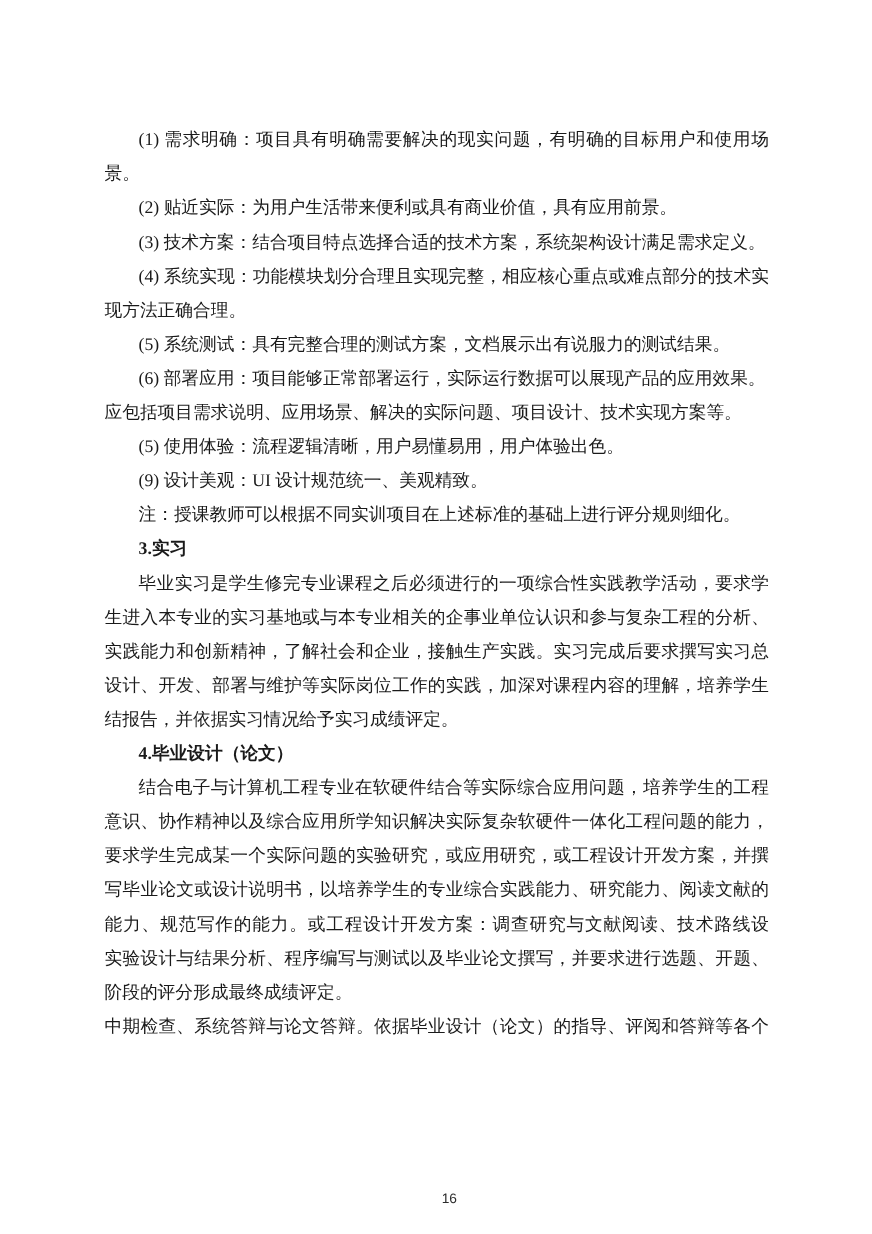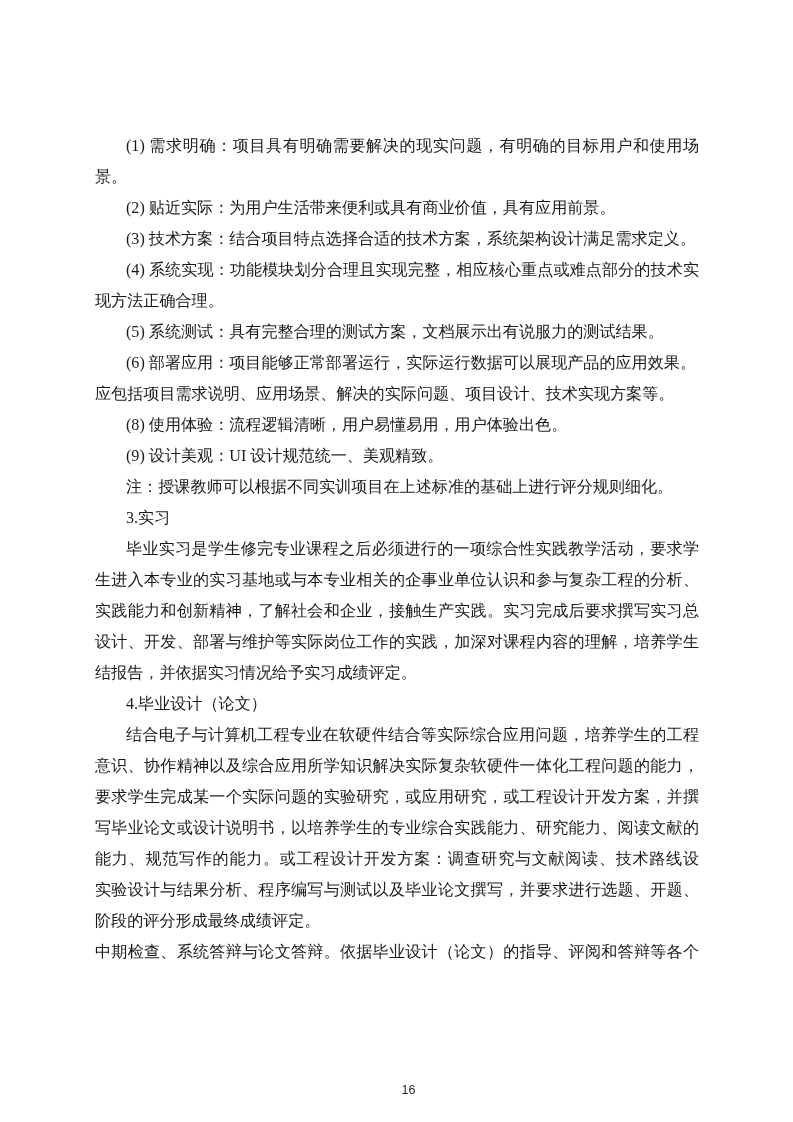--- a/index.html
+++ b/index.html
@@ -11,41 +11,41 @@
     position: relative;
     width: 793px;
     height: 1122px;
     background: #ffffff;
     overflow: hidden;
     font-family: "Liberation Serif", "DejaVu Serif", serif;
   }
   .doc-body {
     position: absolute;
     left: 95px;
-    top: 130px;
+    top: 112px;
     width: 604px;
     font-size: 16.1px;
     line-height: 31px;
     color: #1a1a1a;
     letter-spacing: 0px;
   }
   .line {
     height: 31px;
     overflow: hidden;
     text-align: left;
   }
   .line.indent {
     text-indent: 31px;
   }
   .line.fill {
     text-align: justify;
     text-align-last: justify;
   }
   .line.bold {
-    font-weight: normal;
+    font-weight: bold;
   }
   .page-footer {
     position: absolute;
     top: 1039px;
     left: 12px;
     width: 100%;
     text-align: center;
     font-family: "Liberation Sans", "DejaVu Sans", sans-serif;
     font-size: 12.5px;
     color: #2b2b2b;
@@ -59,21 +59,21 @@
   <div class="doc-body" id="doc-body">
       <div class="line indent fill">(1) 需求明确：项目具有明确需要解决的现实问题，有明确的目标用户和使用场</div>
       <div class="line">景。</div>
       <div class="line indent">(2) 贴近实际：为用户生活带来便利或具有商业价值，具有应用前景。</div>
       <div class="line indent">(3) 技术方案：结合项目特点选择合适的技术方案，系统架构设计满足需求定义。</div>
       <div class="line indent fill">(4) 系统实现：功能模块划分合理且实现完整，相应核心重点或难点部分的技术实</div>
       <div class="line">现方法正确合理。</div>
       <div class="line indent">(5) 系统测试：具有完整合理的测试方案，文档展示出有说服力的测试结果。</div>
       <div class="line indent">(6) 部署应用：项目能够正常部署运行，实际运行数据可以展现产品的应用效果。</div>
       <div class="line">应包括项目需求说明、应用场景、解决的实际问题、项目设计、技术实现方案等。</div>
-      <div class="line indent">(8) 使用体验：流程逻辑清晰，用户易懂易用，用户体验出色。</div>
+      <div class="line indent">(5) 使用体验：流程逻辑清晰，用户易懂易用，用户体验出色。</div>
       <div class="line indent">(9) 设计美观：UI 设计规范统一、美观精致。</div>
       <div class="line indent">注：授课教师可以根据不同实训项目在上述标准的基础上进行评分规则细化。</div>
       <div class="line indent bold">3.实习</div>
       <div class="line indent fill">毕业实习是学生修完专业课程之后必须进行的一项综合性实践教学活动，要求学</div>
       <div class="line fill">生进入本专业的实习基地或与本专业相关的企事业单位认识和参与复杂工程的分析、</div>
       <div class="line fill">实践能力和创新精神，了解社会和企业，接触生产实践。实习完成后要求撰写实习总</div>
       <div class="line fill">设计、开发、部署与维护等实际岗位工作的实践，加深对课程内容的理解，培养学生</div>
       <div class="line">结报告，并依据实习情况给予实习成绩评定。</div>
       <div class="line indent bold">4.毕业设计（论文）</div>
       <div class="line indent fill">结合电子与计算机工程专业在软硬件结合等实际综合应用问题，培养学生的工程</div>

